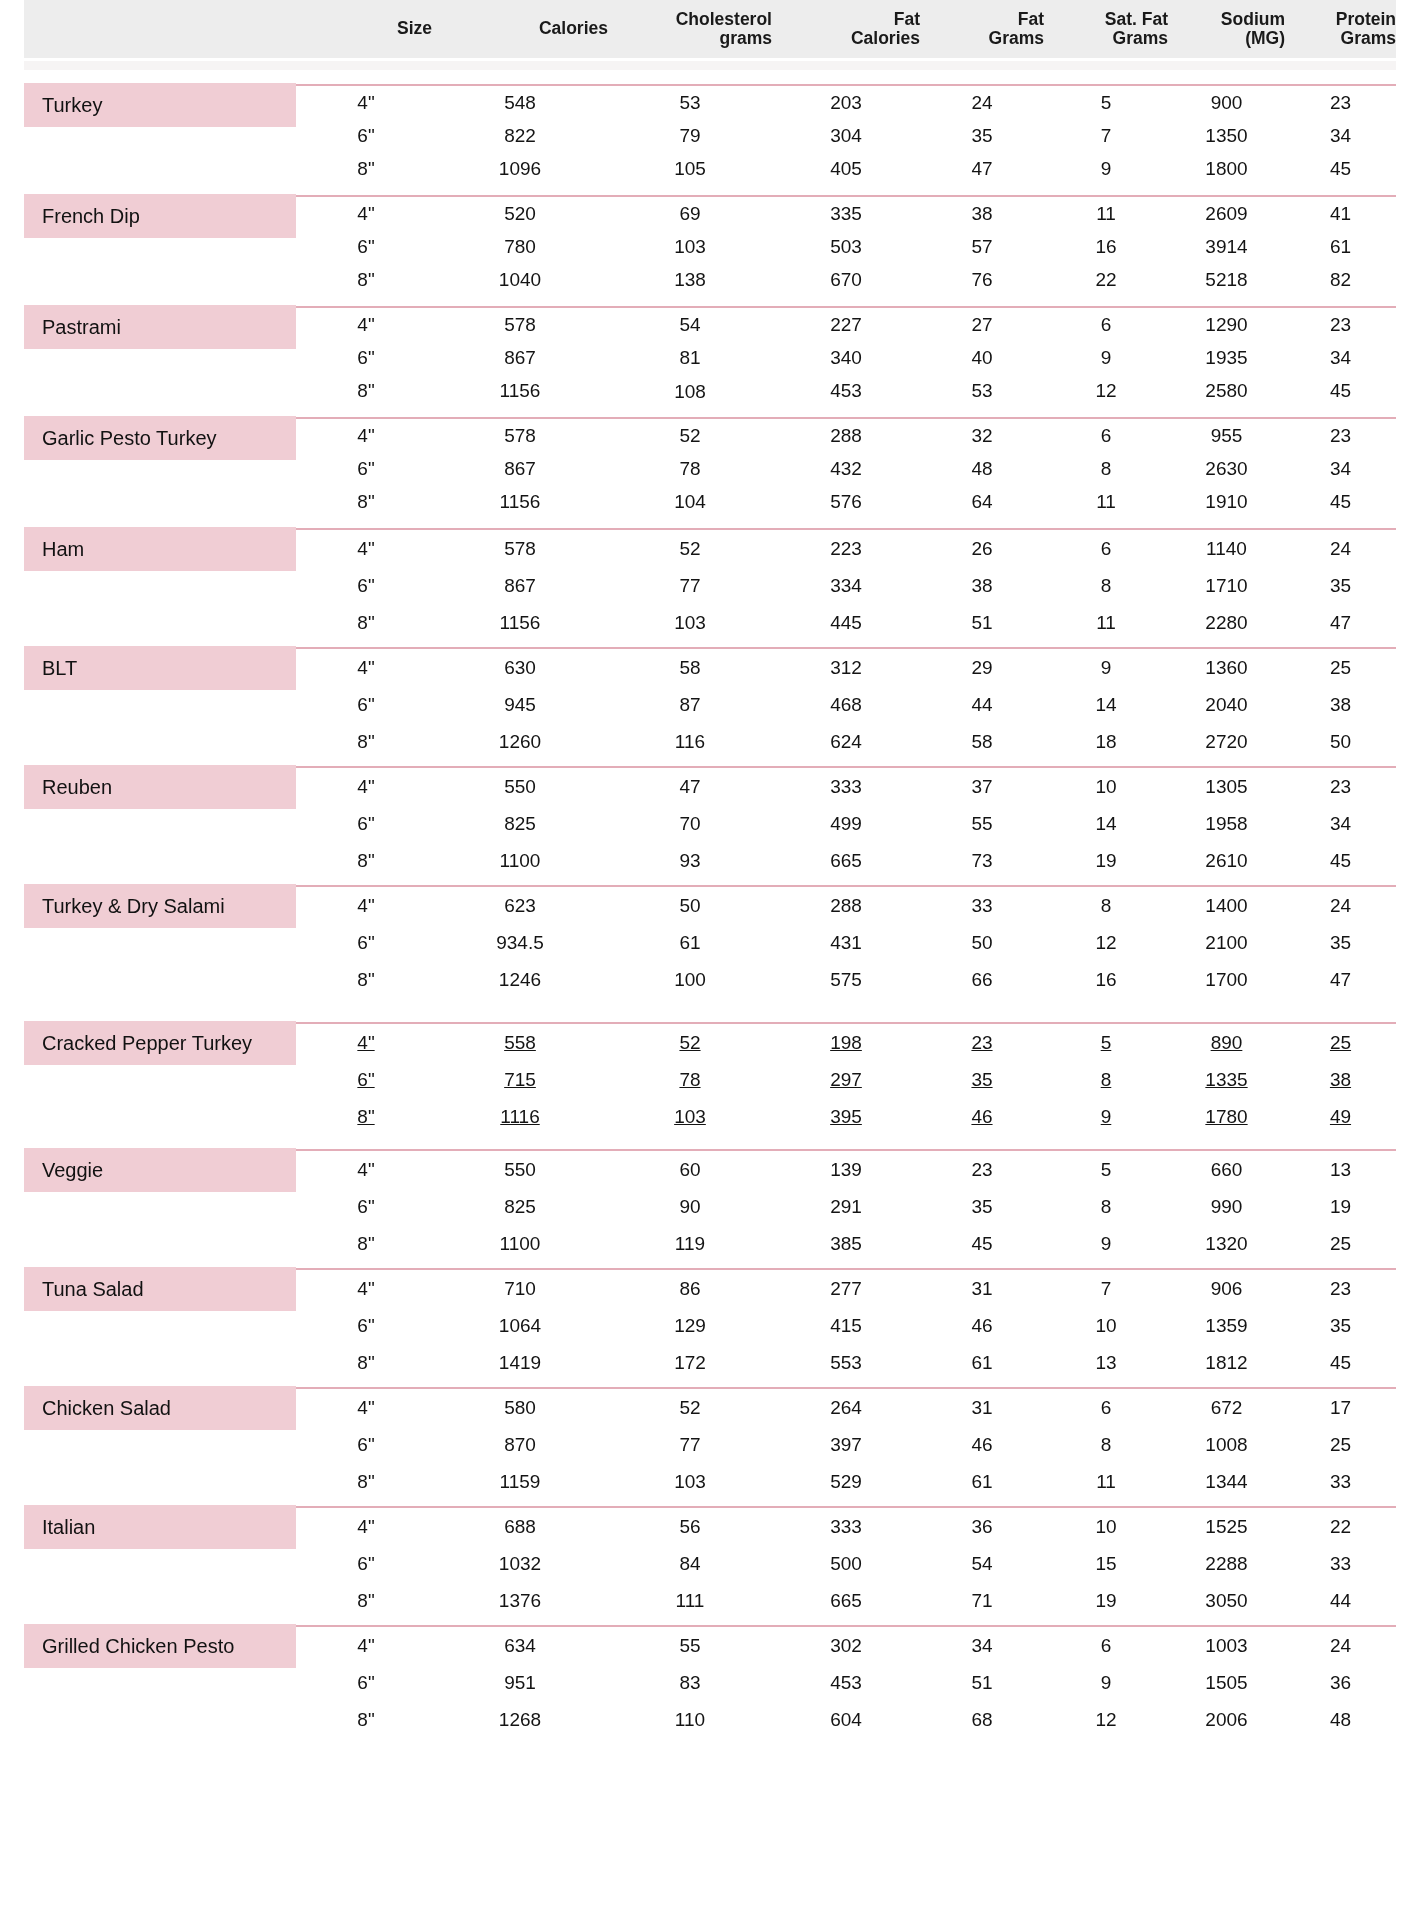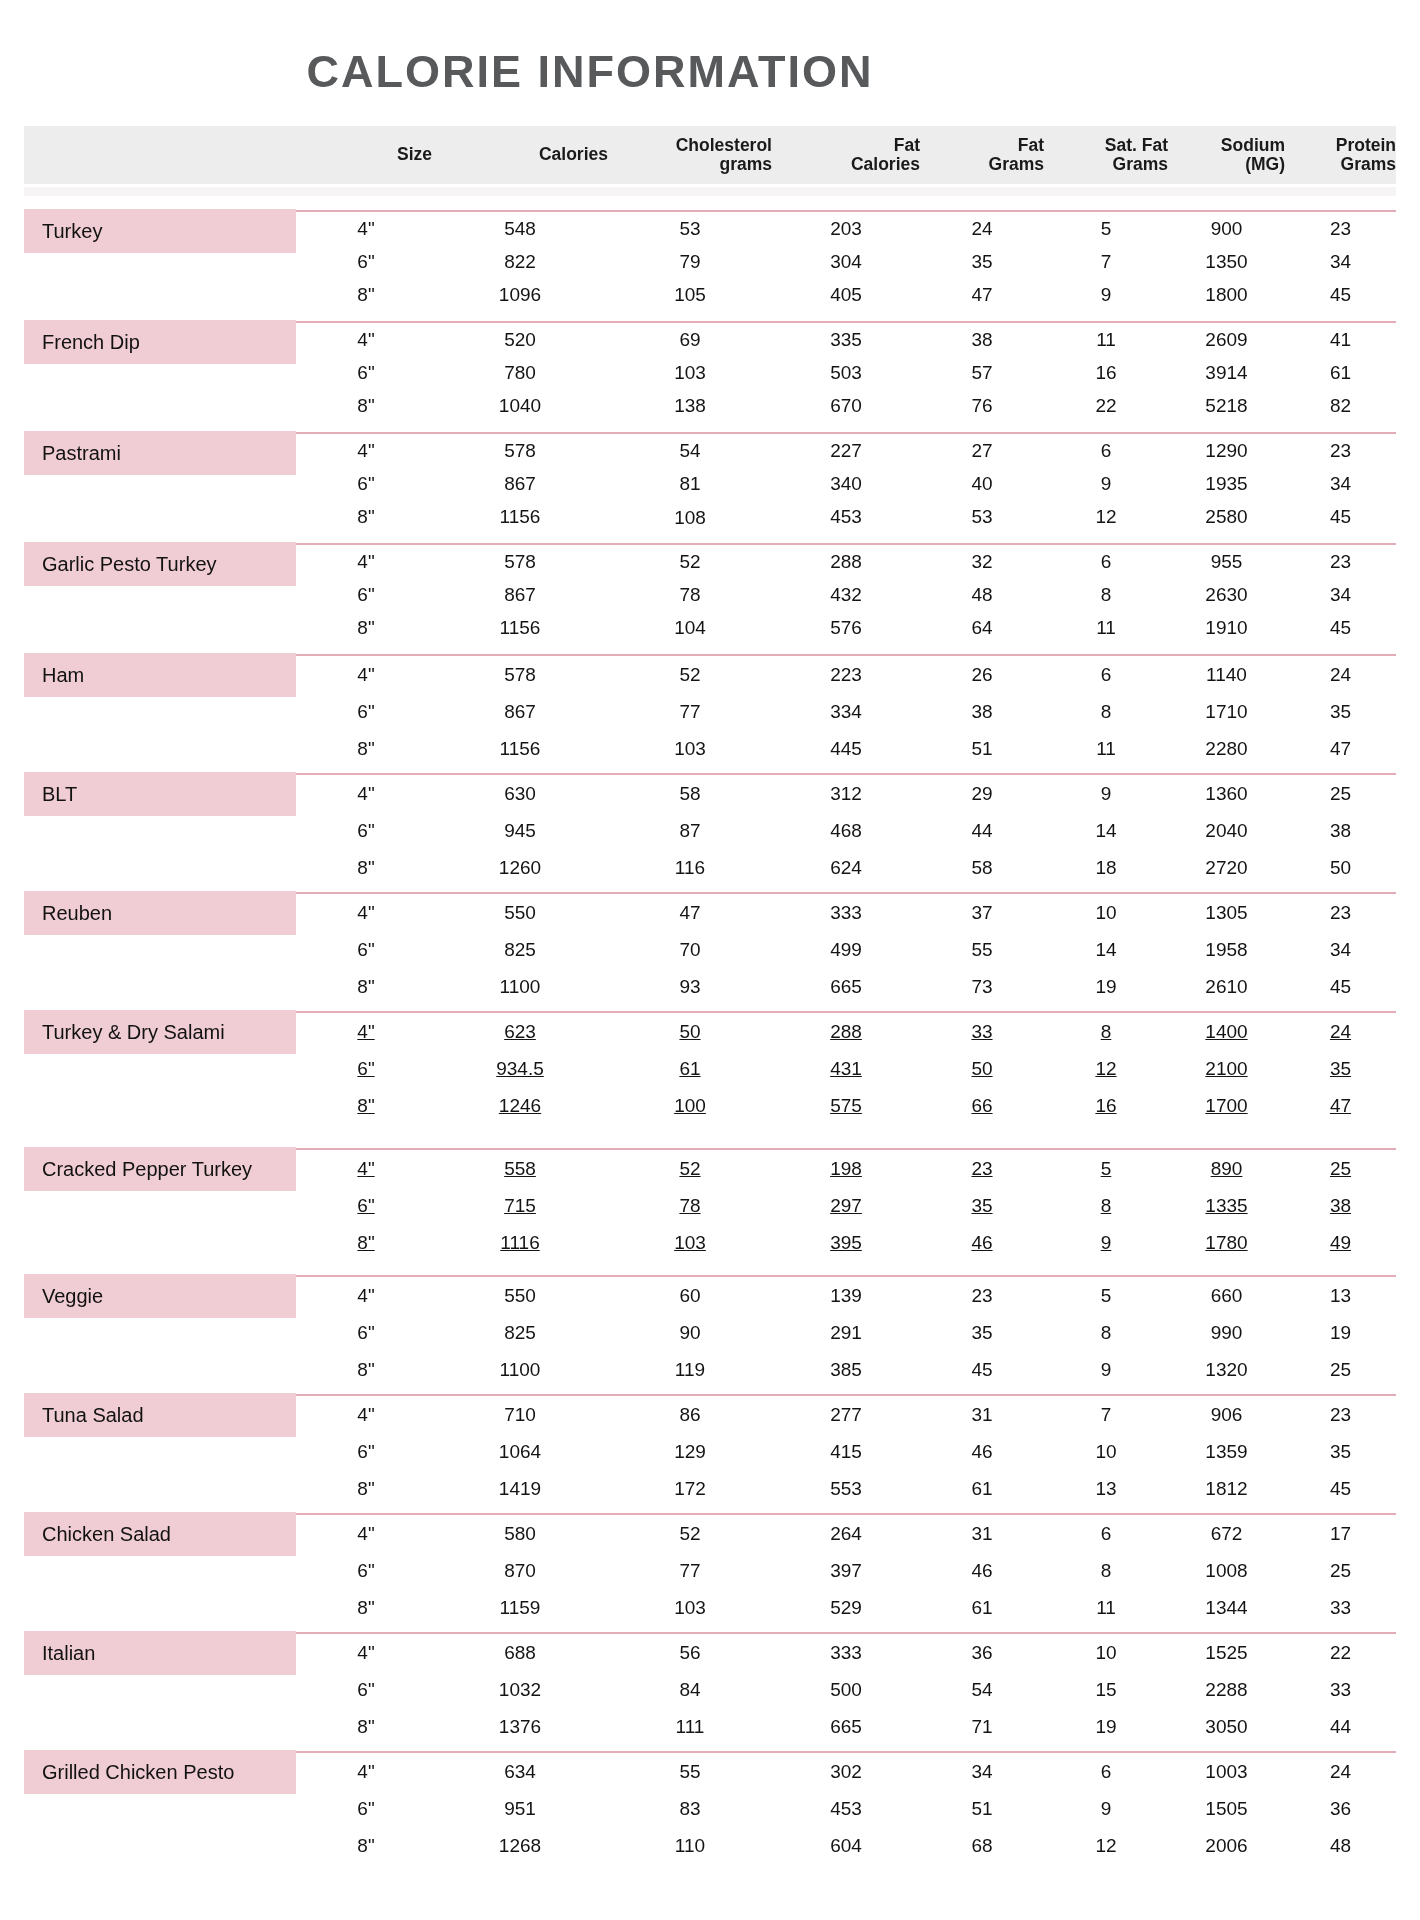--- a/index.html
+++ b/index.html
@@ -29,39 +29,38 @@
     background:var(--header-gray);height:58px;
   }
   .hcell{
     text-align:right;font-weight:bold;font-size:17.5px;line-height:1.1;color:#1a1a1a;
   }
   .header-shadow{height:9px;background:var(--shadow-gray);margin-top:3px;}
   .sections{margin-top:14px;}
   .section{border-top:2px solid var(--line-pink);}
   .section.tight{margin-bottom:10px;}
   .section.roomy{margin-bottom:6px;}
-  .section:nth-child(8){margin-bottom:24px;text-decoration:underline;}
+  .section:nth-child(8){margin-bottom:24px;}
   .section:nth-child(9){margin-bottom:14px;text-decoration:underline;}
   .tight .row{height:33px;}
   .roomy .row{height:37px;}
   .cell{text-align:center;font-size:19px;}
   .cell-label{position:relative;height:100%;text-align:left;}
   .label-box{
     position:absolute;left:0;top:-3px;width:272px;height:44px;
     background:var(--label-pink);display:flex;align-items:center;
     padding-left:18px;box-sizing:border-box;
     font-size:20px;color:#121212;
   }
   .shift-down{position:relative;top:1px;}
 </style>
 </head>
 <body>
 
 <div class="page">
-  <h1 class="title">CALORIE INFORMATION</h1>
 
   <div class="table">
     <div class="grid header-row" id="header-row">
         <div class="hcell"></div>
         <div class="hcell">
           <div>Size</div>
         </div>
         <div class="hcell">
           <div>Calories</div>
         </div>

